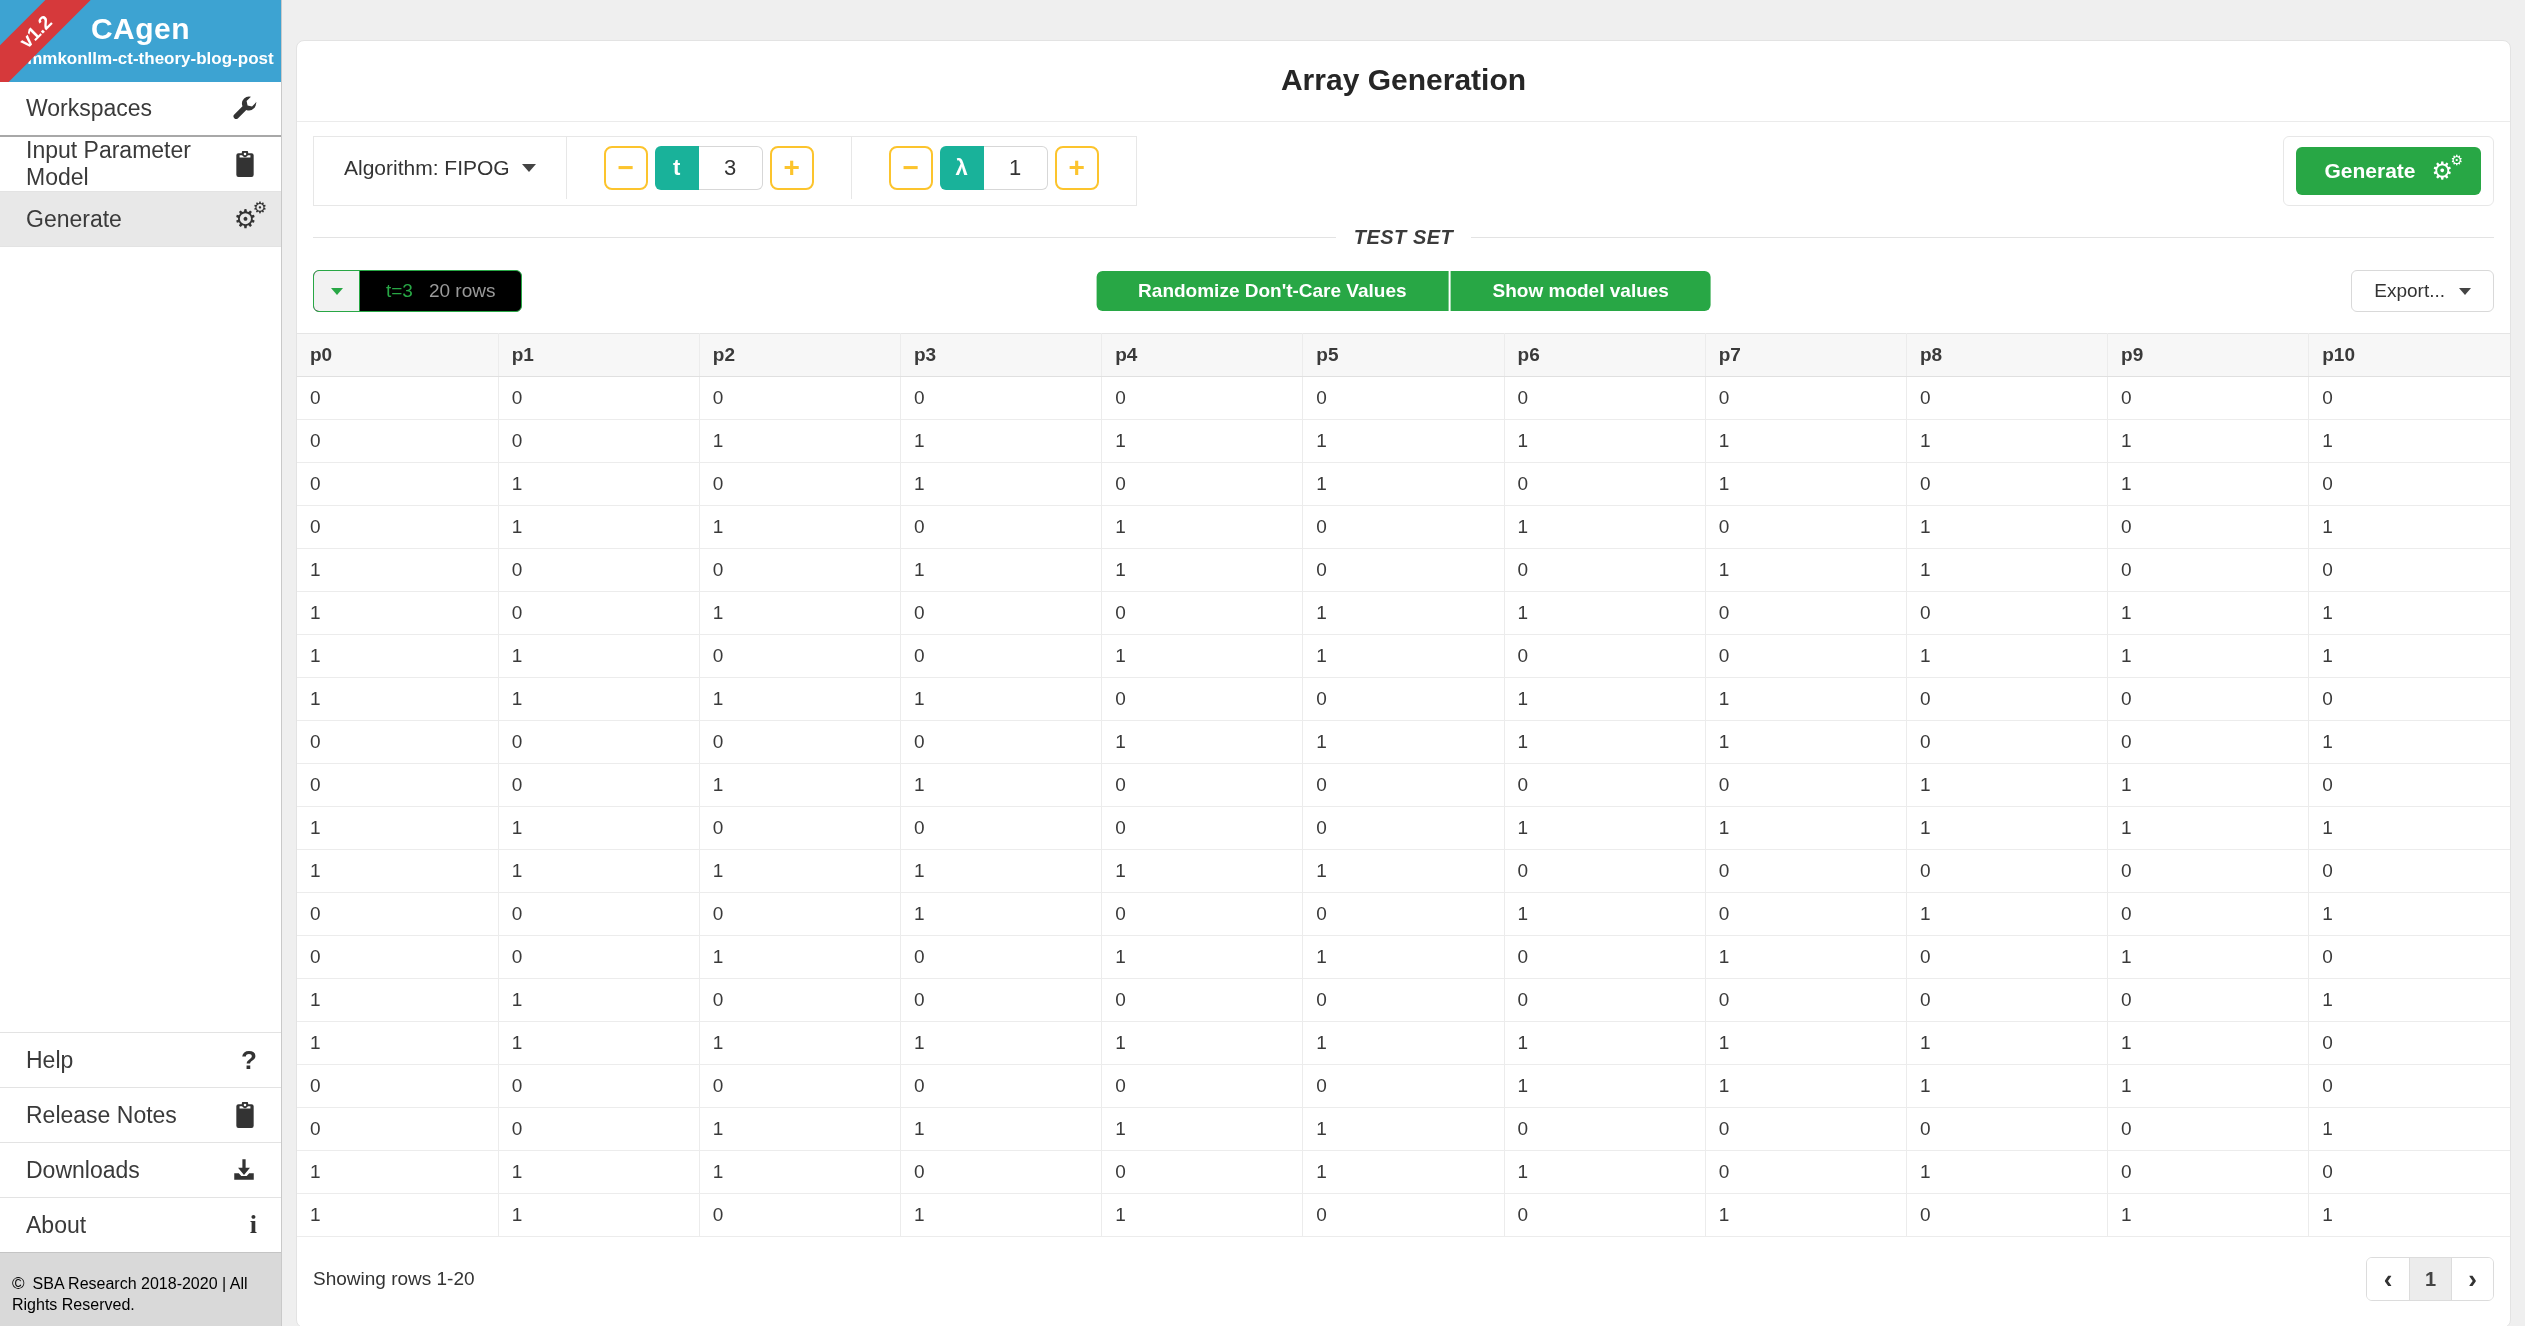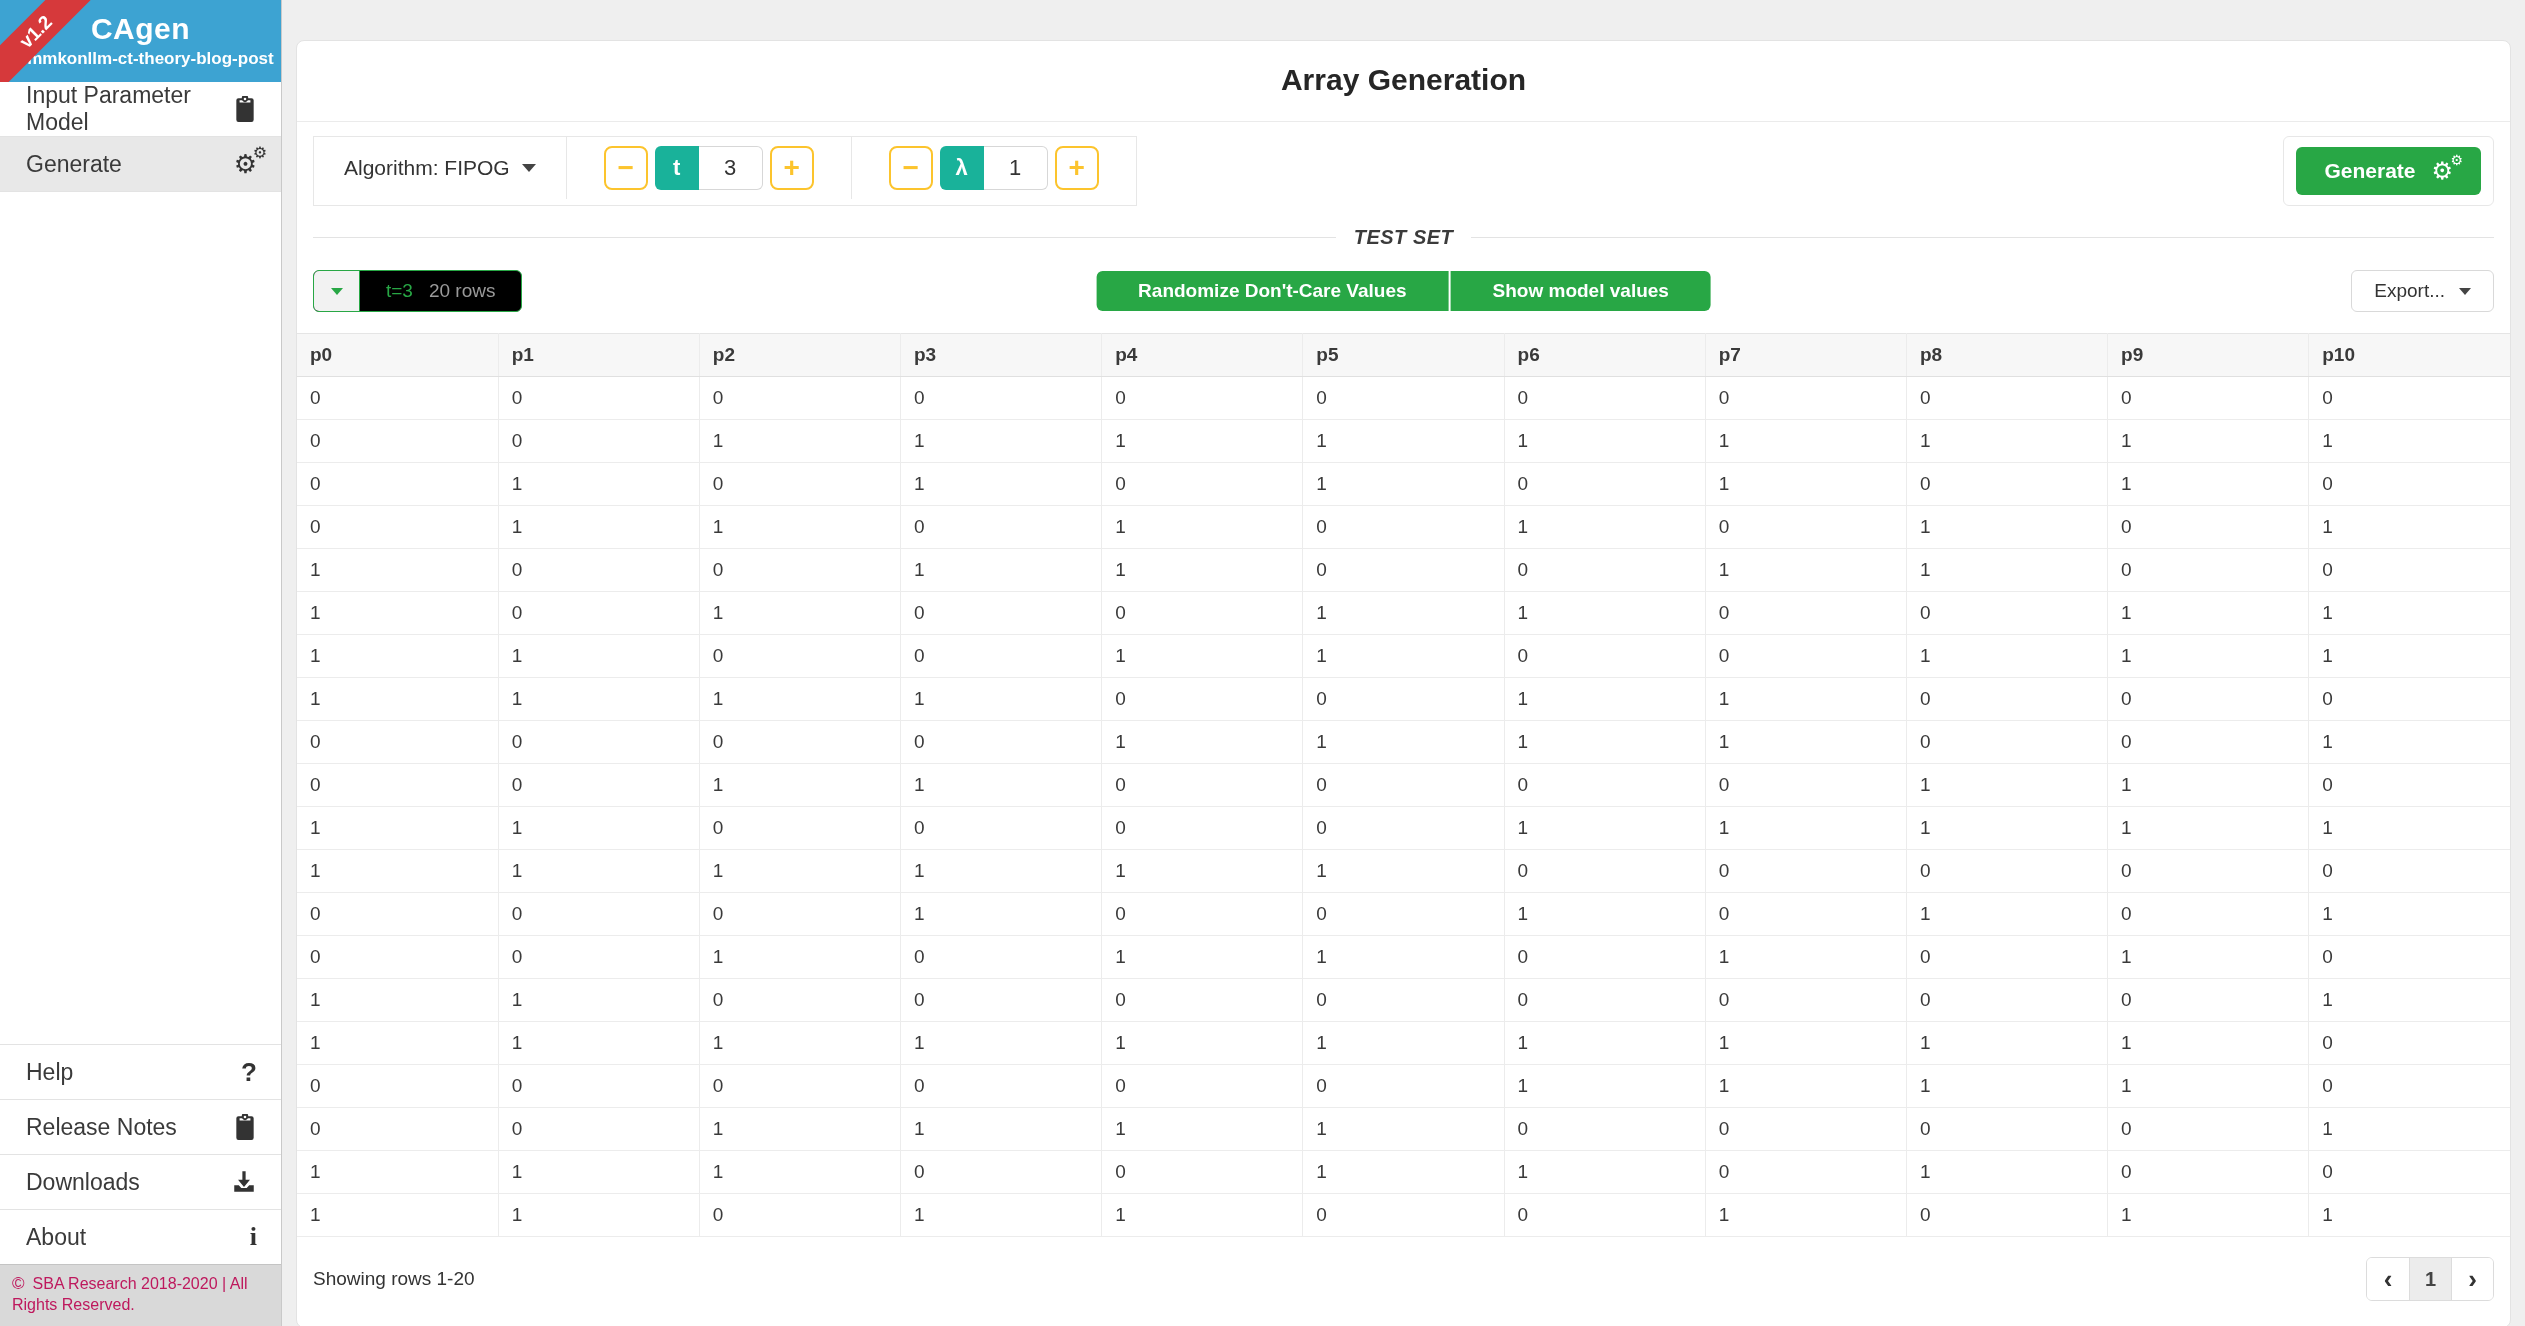--- a/index.html
+++ b/index.html
@@ -25,22 +25,22 @@
               border-bottom:1px solid #e3e3e3; background:#fff; }
   .nav-item.thick-sep { border-bottom:2px solid #a8a8a8; }
   .nav-item.active { background:#e8e8e8; }
   .nav-item .ic { width:30px; display:flex; justify-content:flex-end; align-items:center; color:#333; }
   .spacer { flex:1; }
   .nav-item.top-sep { border-bottom:none; border-top:1px solid #e3e3e3; }
   .q-glyph { font-size:26px; font-weight:900; }
   .i-glyph { font-family:"Liberation Serif","DejaVu Serif",serif; font-size:26px; font-weight:900; }
   .cogs { position:relative; font-size:26px; line-height:1; }
   .cogs .small-gear { position:absolute; font-size:16px; top:-6px; right:-10px; }
-  .side-footer { background:#d9d9d9; padding:8px 10px 10px 12px; font-size:16px; line-height:1.3;
-                 color:#be185d; border-top:1px solid #c4c4c4; }
+  .side-footer { background:#d9d9d9; padding:20px 10px 10px 12px; font-size:16px; line-height:1.3;
+                 color:#000000; border-top:1px solid #c4c4c4; }
   .side-footer .c-ic { font-size:17px; margin-right:8px; }
 
   
   .main { flex:1; padding:14px 14px 0 14px;margin-top:26px; }
   .card { background:#fff; border:1px solid #e3e3e3; border-radius:8px; overflow:hidden; }
 
   .card-title { text-align:center; padding:22px 0 24px; font-size:30px; font-weight:bold;
                 color:#262626; border-bottom:1px solid #ebebeb; }
 
   
@@ -115,20 +115,28 @@
 </head>
 <body>
 
 <div class="sidebar">
   <div class="side-header">
     <div class="ribbon">v1.2</div>
     <div class="brand">CAgen</div>
     <div class="workspace-name">kommkonllm-ct-theory-blog-post</div>
   </div>
 
+  <div class="nav-item thick-sep">
+    <span>Workspaces</span>
+    <span class="ic">
+      <svg class="icon" width="26" height="26" viewBox="0 0 24 24" fill="#333">
+        <path d="M22.9 5.1a6.6 6.6 0 0 1-1.7 6.3 6.6 6.6 0 0 1-7.1 1.5L6.3 20.7a2.5 2.5 0 0 1-3.5-3.5l7.8-7.8a6.6 6.6 0 0 1 1.5-7.1A6.6 6.6 0 0 1 18.4.6l-4 4 .9 4.1 4.1.9 4-4c.2.5.4 1 .5 1.5z"></path>
+      </svg>
+    </span>
+  </div>
   <div class="nav-item">
     <span>Input Parameter Model</span>
     <span class="ic">
       <svg class="icon" width="24" height="26" viewBox="0 0 20 24" fill="#333">
         <path d="M13 2h3a2 2 0 0 1 2 2v18a2 2 0 0 1-2 2H4a2 2 0 0 1-2-2V4a2 2 0 0 1 2-2h3a3 3 0 0 1 6 0zm-3-.5a1.2 1.2 0 1 0 0 2.4 1.2 1.2 0 0 0 0-2.4zM5 4v2h10V4h-2.3a3 3 0 0 1-5.4 0z"></path>
       </svg>
     </span>
   </div>
   <div class="nav-item active">
     <span>Generate</span>

